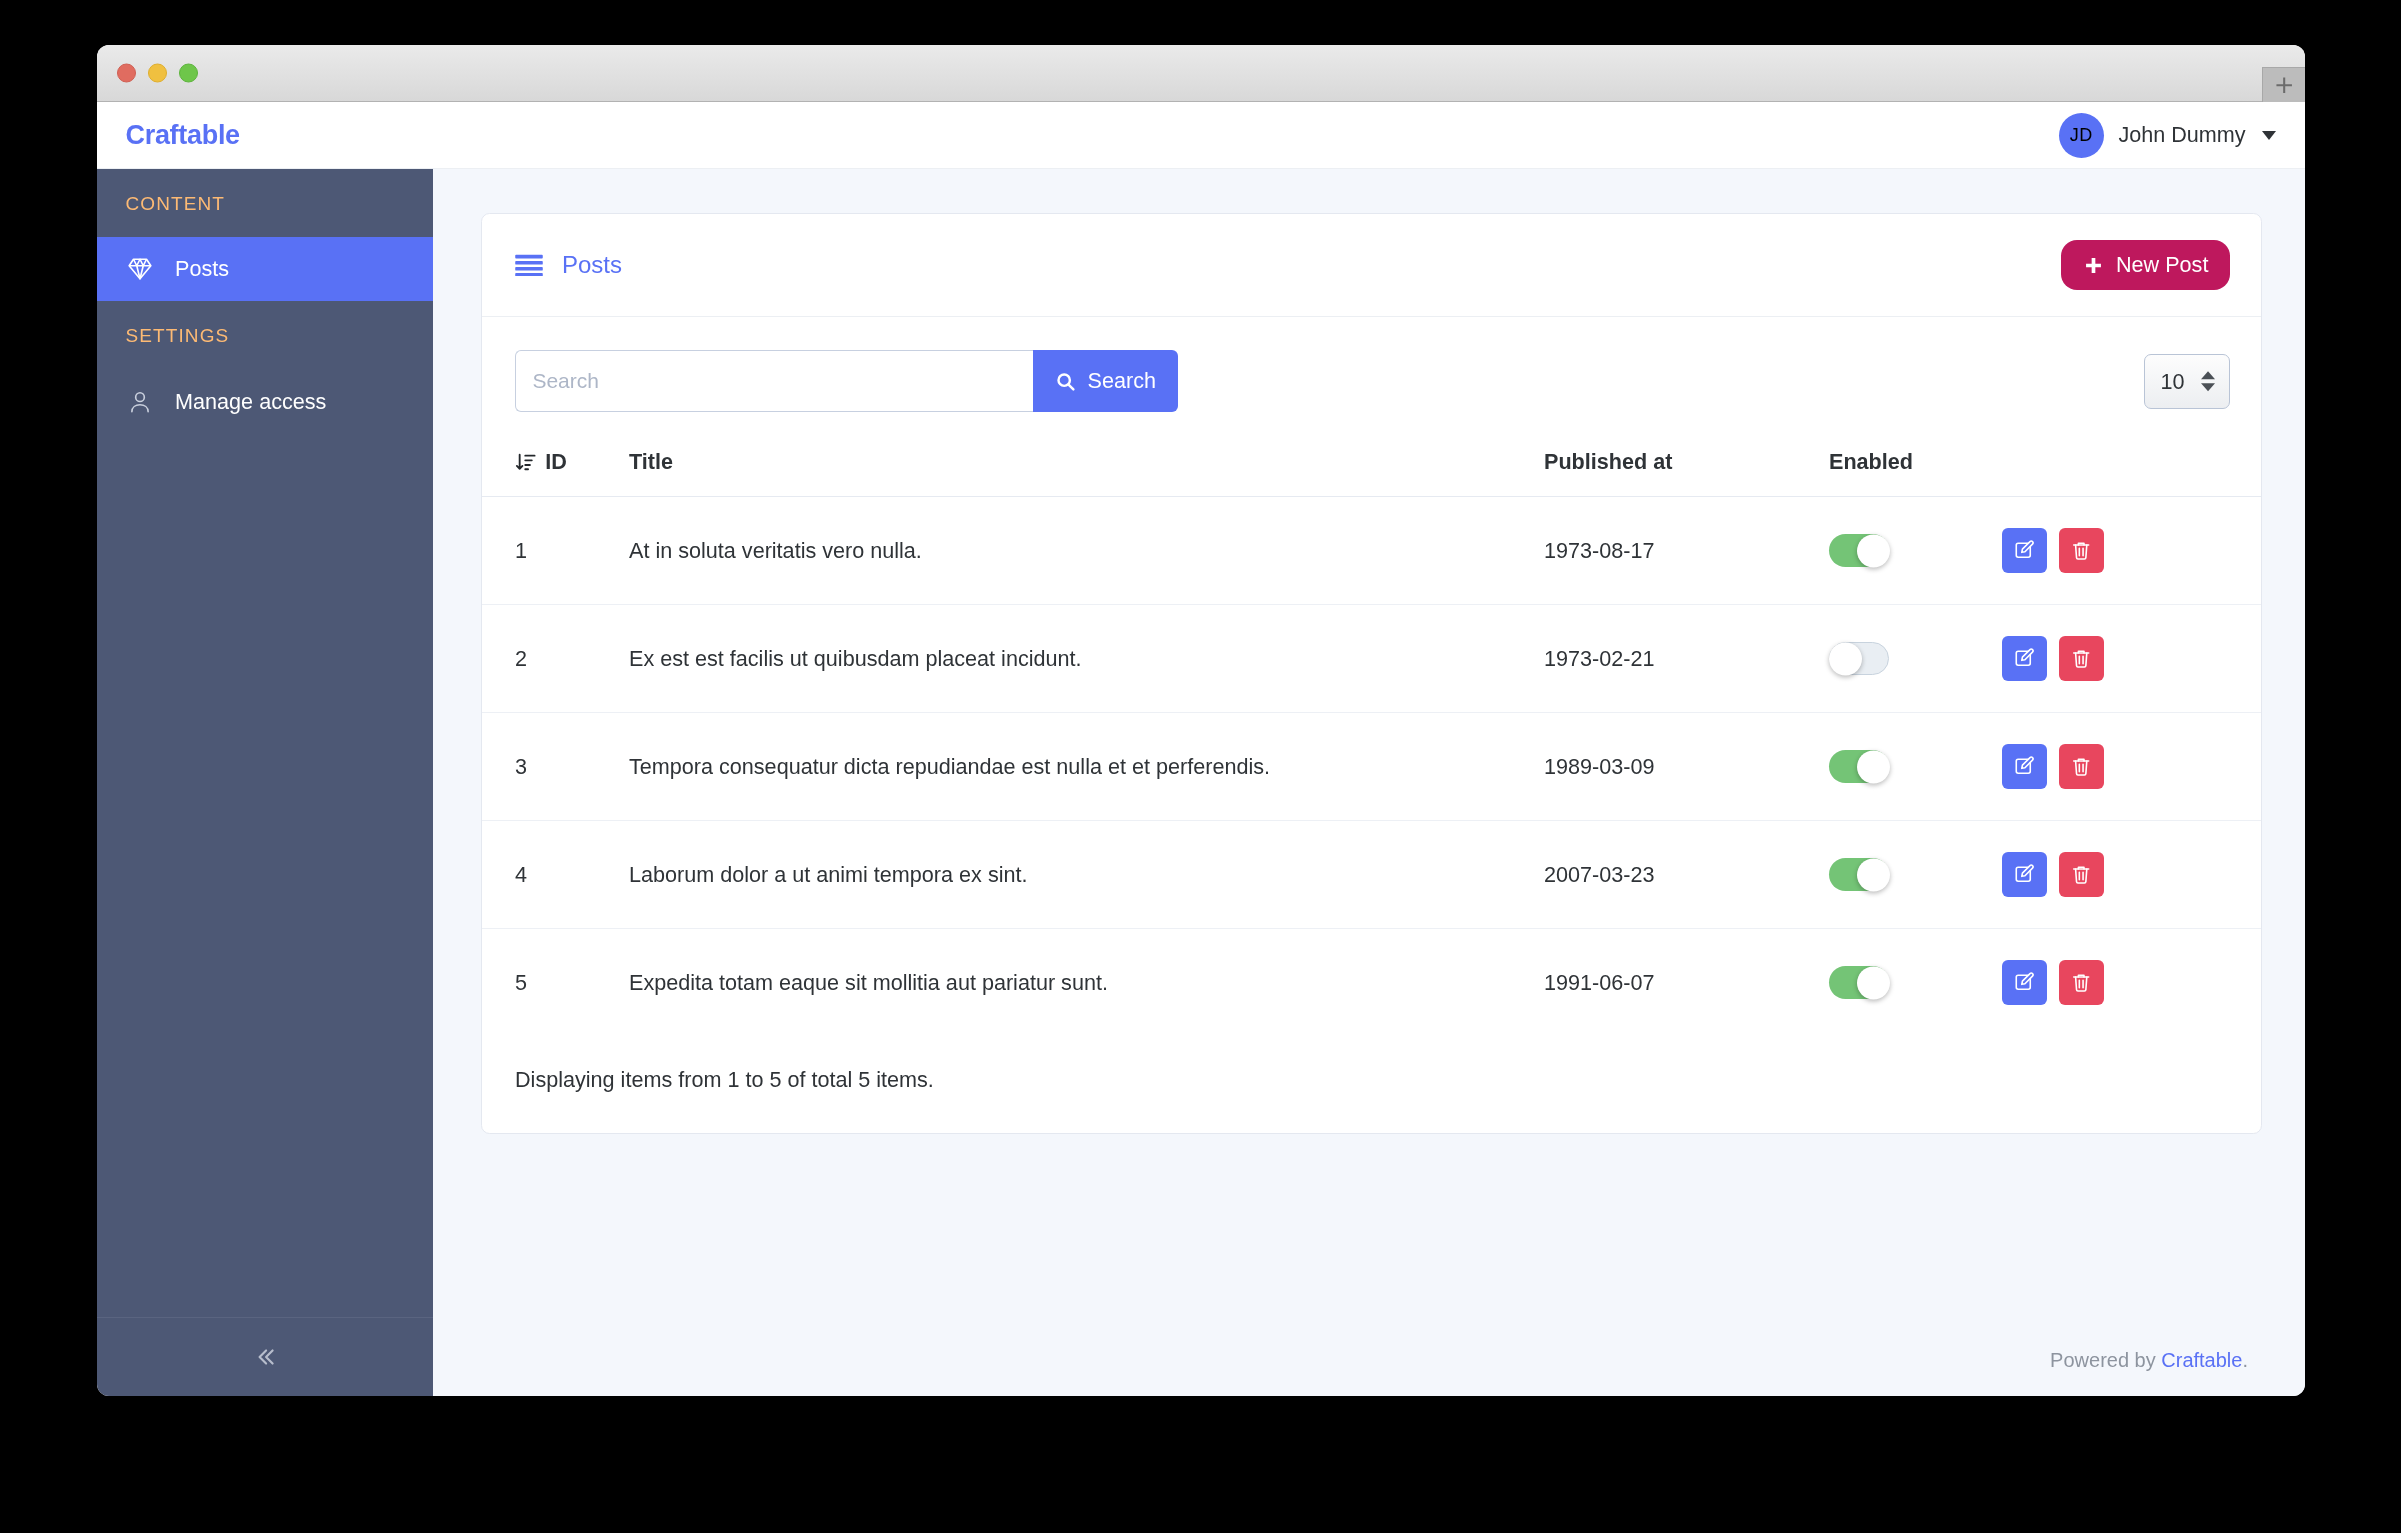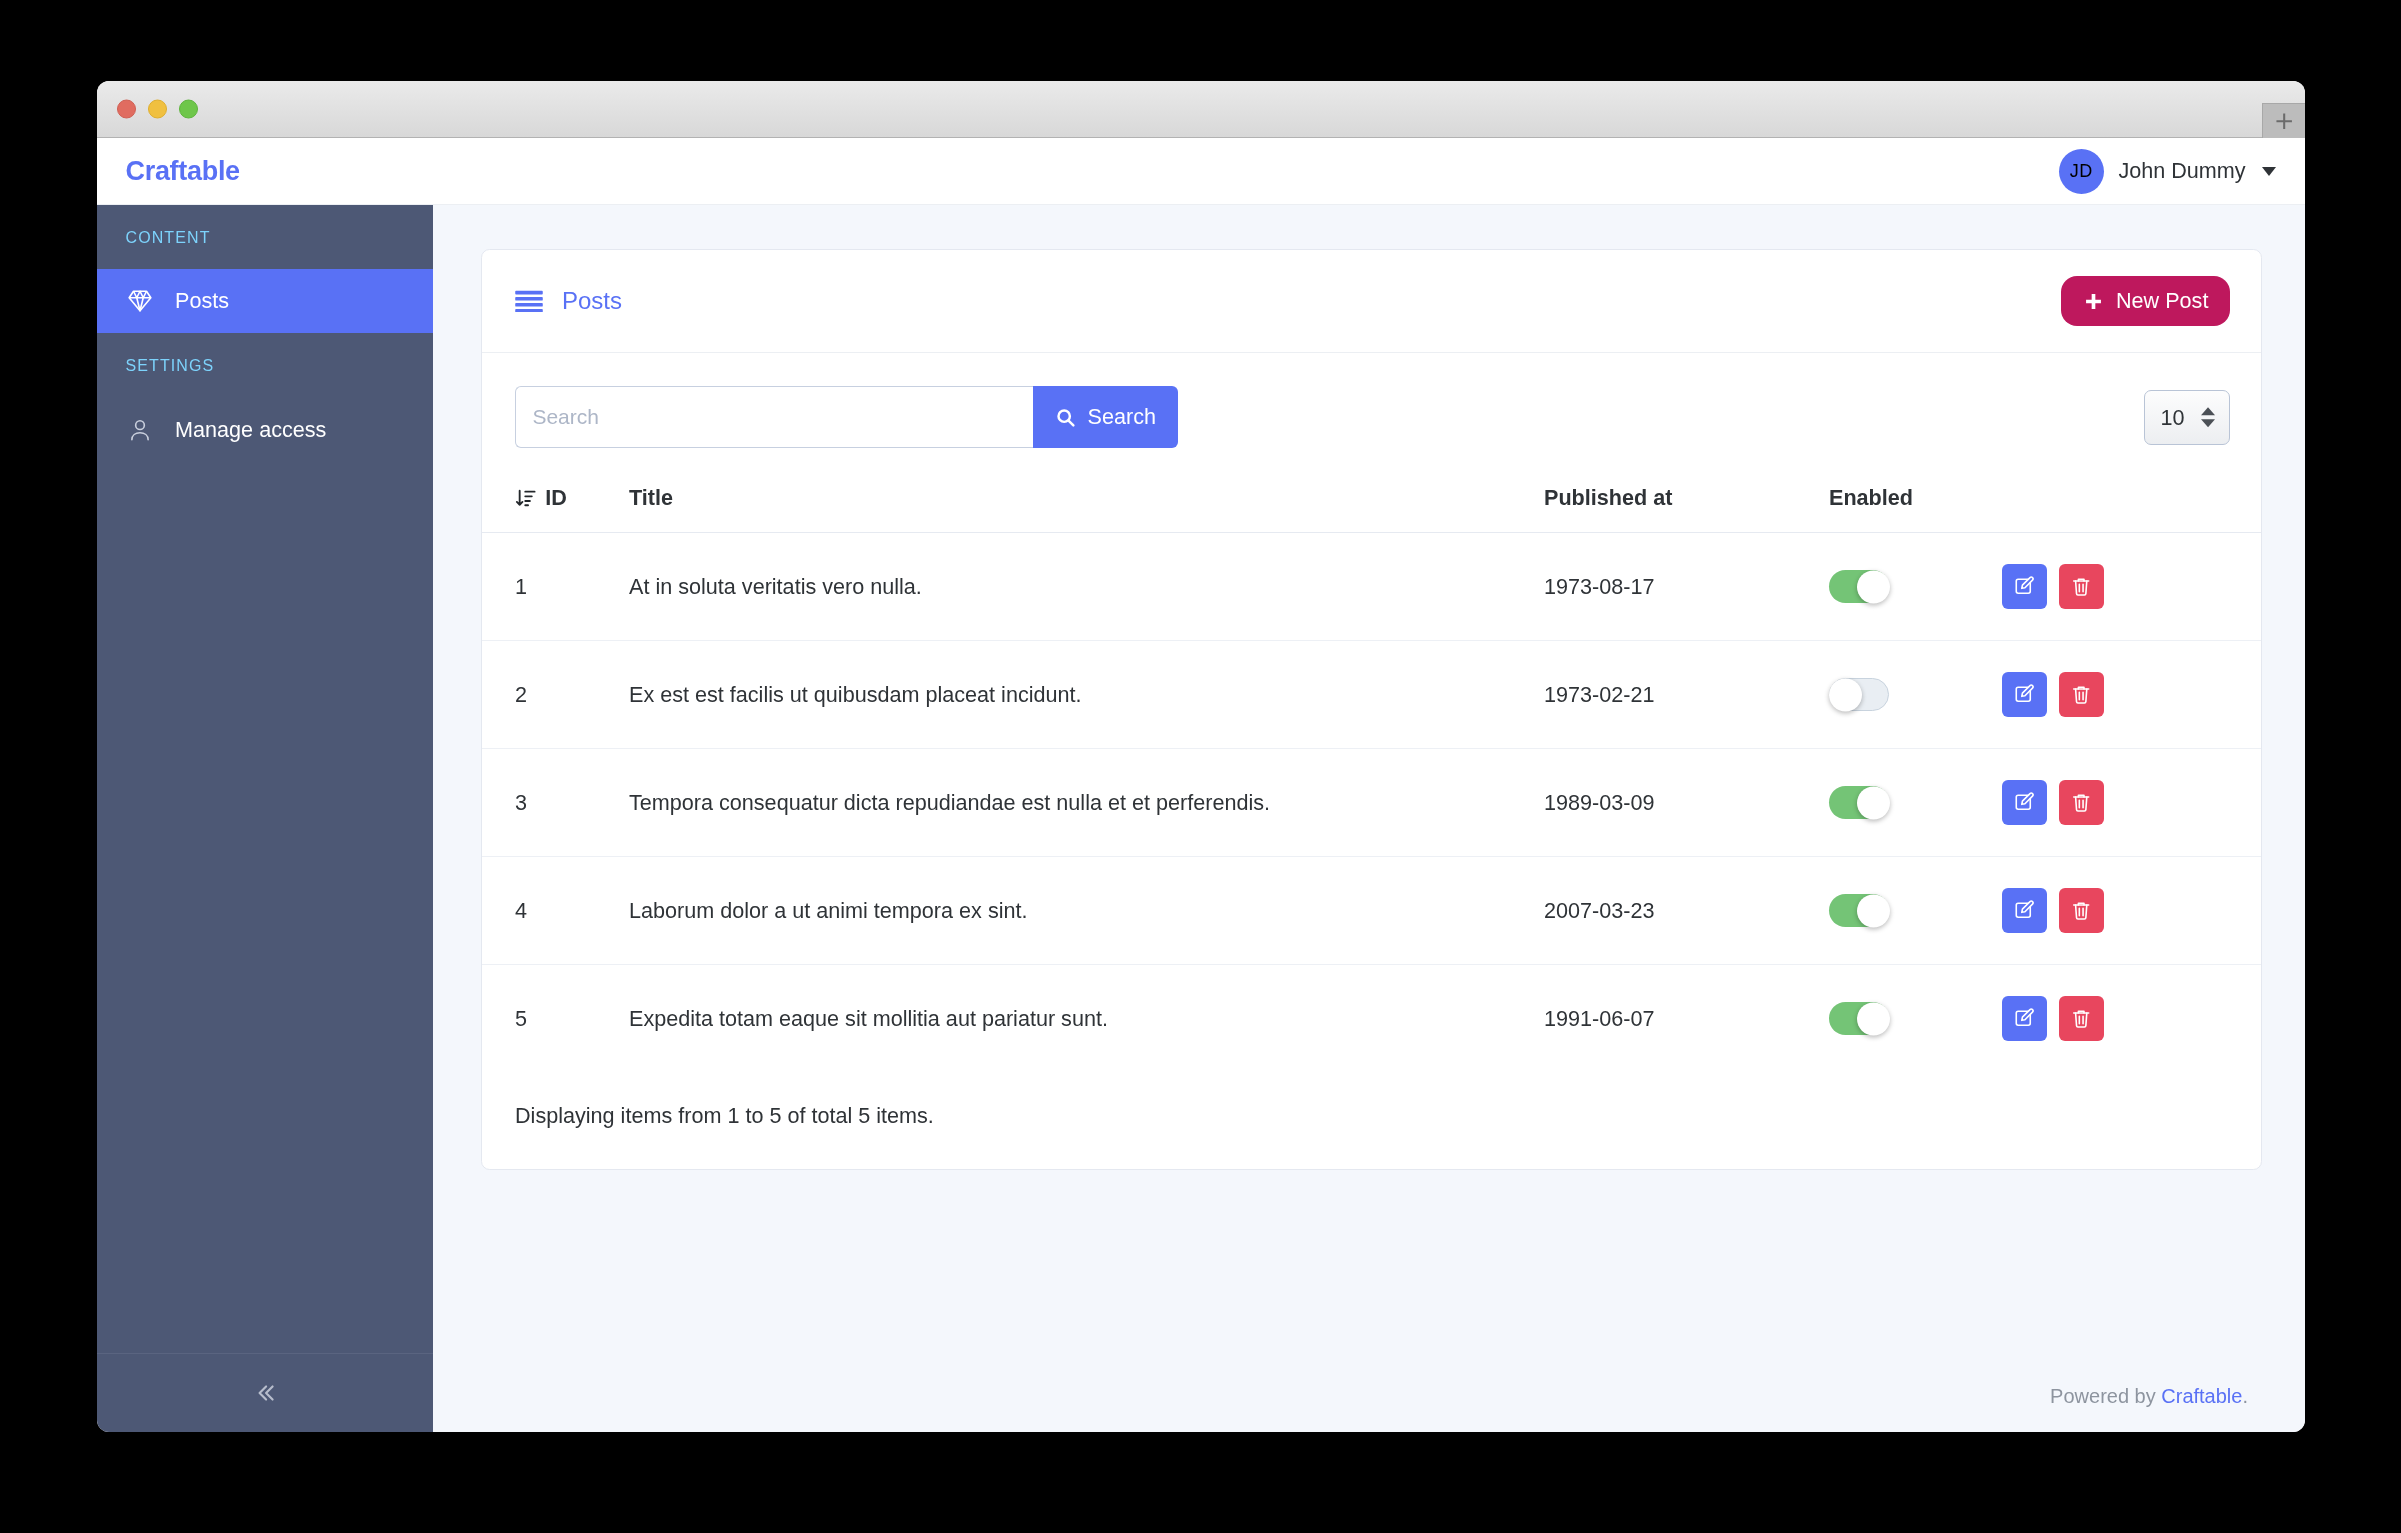--- a/index.html
+++ b/index.html
@@ -16,21 +16,20 @@
   #browser-window {
     position: absolute;
     left: 97px;
     top: 45px;
     width: 2208px;
     height: 1351px;
     border-radius: 12px;
     overflow: hidden;
     background: #ffffff;
     box-shadow: 0 15.5px 52px rgba(0,0,0,0.45);
-    margin-top: 36px;
   }
 
   #titlebar {
     position: relative;
     height: 57px;
     background: linear-gradient(#eaeaea, #d8d8d8);
     border-bottom: 0.9px solid #b2b2b2;
   }
   .traffic-lights {
     position: absolute;
@@ -113,22 +112,22 @@
   
   #sidebar {
     width: 336px;
     background: #4d5875;
     display: flex;
     flex-direction: column;
     flex: 0 0 336px;
     position: relative;
   }
   .nav-heading {
-    color: #7dd3fc;
-    font-size: 16px;
+    color: #fdba74;
+    font-size: 19px;
     letter-spacing: 1.1px;
     padding: 24px 0 22.4px 28.5px;
   }
   .nav-item {
     display: flex;
     align-items: center;
     gap: 21.6px;
     padding: 18px 0 18px 28.5px;
     color: #ffffff;
     font-size: 21.6px;

